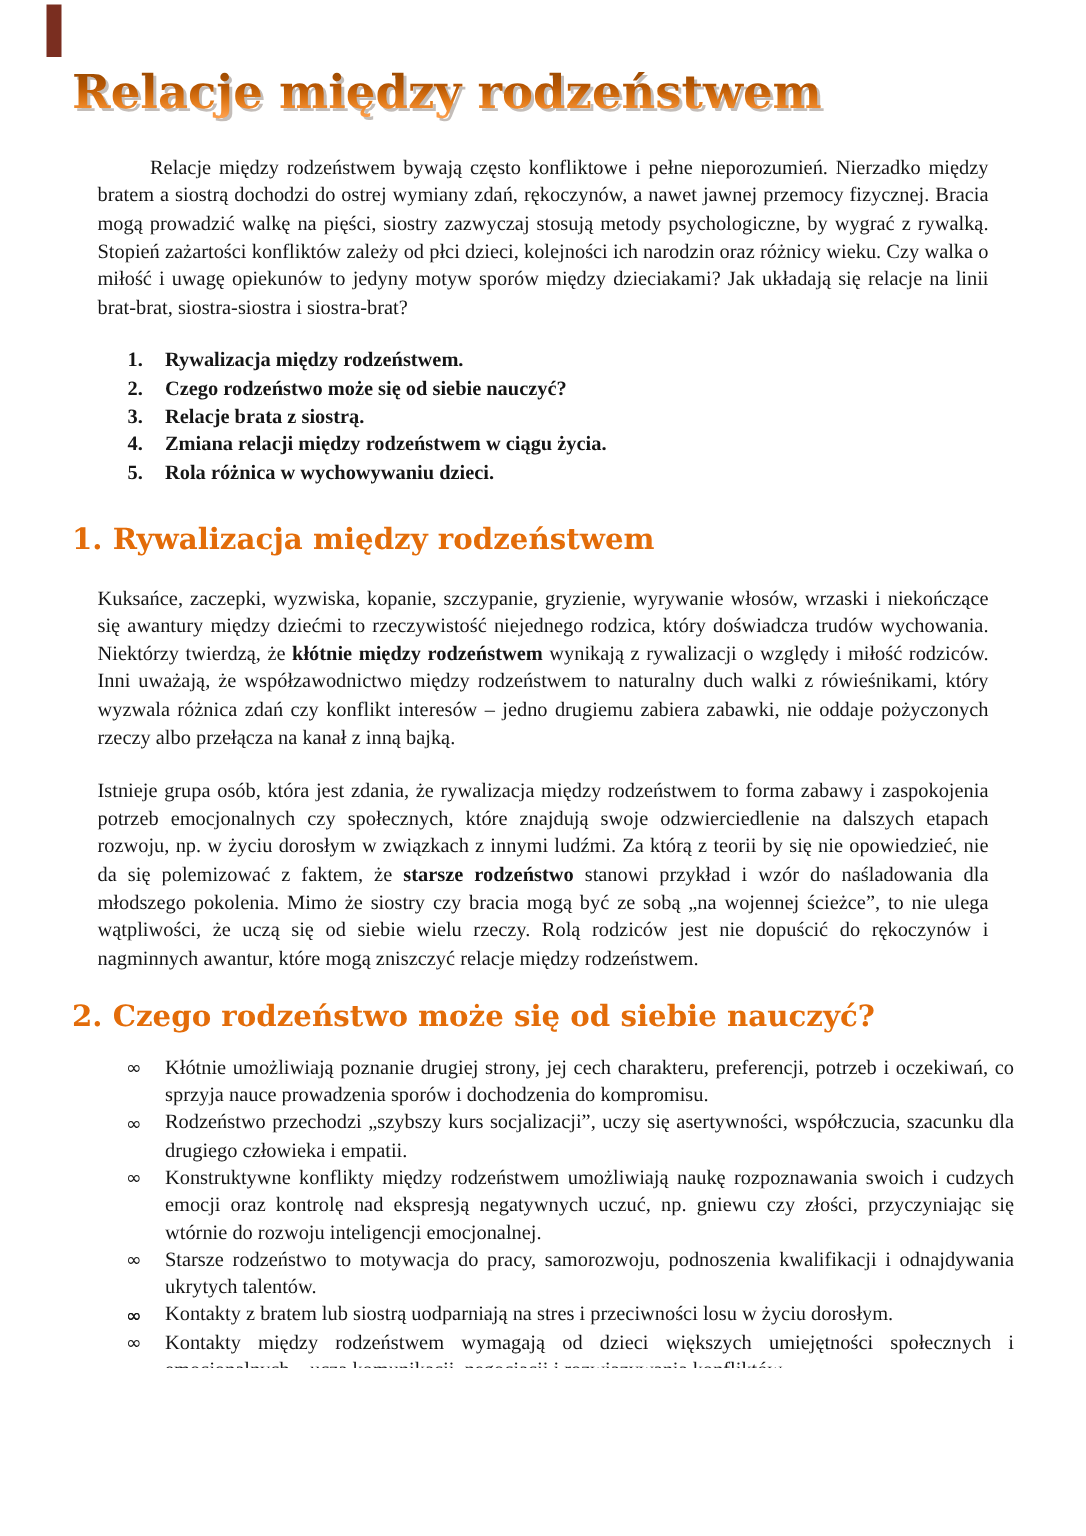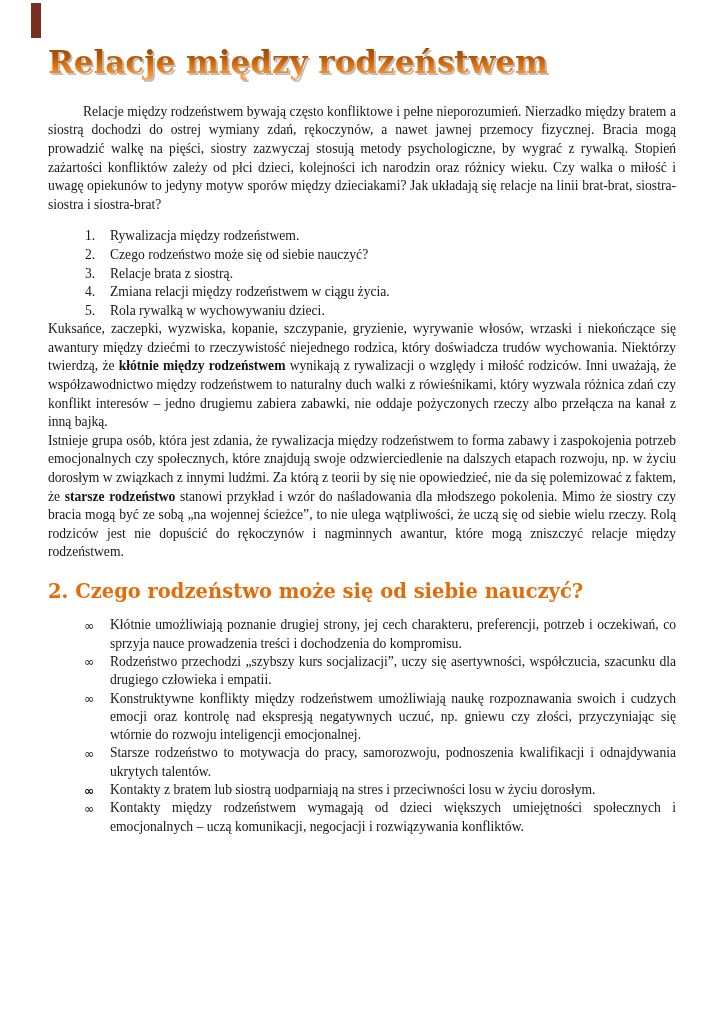--- a/index.html
+++ b/index.html
@@ -26,39 +26,40 @@
     letter-spacing:0px;
     color:#d96c0a;
     background:linear-gradient(180deg,#8f4400 0%,#b85703 38%,#e07817 62%,#f9973f 84%,#ffa75c 100%);
     -webkit-background-clip:text;
     background-clip:text;
     -webkit-text-fill-color:transparent;
     filter:drop-shadow(2px 2.5px 0px rgba(145,135,128,0.55));
     width:fit-content;
   }
   p.body-par{
-    margin:0;
+    margin:17px;
     font-size:13.6px;
     line-height:18.6px;
     text-align:justify;
   }
   p.intro{margin-top:21px;text-indent:35px;}
   .toc-heading{
     margin:24px 0 0 0;
     font-size:14.2px;
     font-weight:bold;
     line-height:18.6px;
   }
   ol.toc-list{
     list-style:none;
     counter-reset:tocnum;
     margin:13px 0 0 0;
     padding:0;
     font-size:13.6px;
     line-height:18.6px;
+    font-weight:bold;
   }
   ol.toc-list li{
     counter-increment:tocnum;
     position:relative;
     padding-left:62px;
   }
   ol.toc-list li::before{
     content:counter(tocnum) ".";
     position:absolute;
     left:37px;
@@ -107,32 +108,33 @@
     <h1 class="doc-title">Relacje między rodzeństwem</h1>
 
     <p class="body-par intro">Relacje między rodzeństwem bywają często konfliktowe i pełne nieporozumień. Nierzadko między bratem a siostrą dochodzi do ostrej wymiany zdań, rękoczynów, a nawet jawnej przemocy fizycznej. Bracia mogą prowadzić walkę na pięści, siostry zazwyczaj stosują metody psychologiczne, by wygrać z rywalką. Stopień zażartości konfliktów zależy od płci dzieci, kolejności ich narodzin oraz różnicy wieku. Czy walka o miłość i uwagę opiekunów to jedyny motyw sporów między dzieciakami? Jak układają się relacje na linii brat-brat, siostra-siostra i siostra-brat?</p>
 
 
     <ol class="toc-list">
       <li>Rywalizacja między rodzeństwem.</li>
       <li>Czego rodzeństwo może się od siebie nauczyć?</li>
       <li>Relacje brata z siostrą.</li>
       <li>Zmiana relacji między rodzeństwem w ciągu życia.</li>
-      <li>Rola rywalką w wychowywaniu dzieci.</li>
+      <li>Rola różnica w wychowywaniu dzieci.</li>
     </ol>
 
+    <h2 class="section-heading first">1. Rywalizacja między rodzeństwem</h2>
 
     <p class="body-par s1p1"><span>Kuksańce, zaczepki, wyzwiska, kopanie, szczypanie, gryzienie, wyrywanie włosów, wrzaski i niekończące się awantury między dziećmi to rzeczywistość niejednego rodzica, który doświadcza trudów wychowania. Niektórzy twierdzą, że </span><b>kłótnie między rodzeństwem</b><span> wynikają z rywalizacji o względy i miłość rodziców. Inni uważają, że współzawodnictwo między rodzeństwem to naturalny duch walki z rówieśnikami, który wyzwala różnica zdań czy konflikt interesów – jedno drugiemu zabiera zabawki, nie oddaje pożyczonych rzeczy albo przełącza na kanał z inną bajką.</span></p>
 
     <p class="body-par s1p2"><span>Istnieje grupa osób, która jest zdania, że rywalizacja między rodzeństwem to forma zabawy i zaspokojenia potrzeb emocjonalnych czy społecznych, które znajdują swoje odzwierciedlenie na dalszych etapach rozwoju, np. w życiu dorosłym w związkach z innymi ludźmi. Za którą z teorii by się nie opowiedzieć, nie da się polemizować z faktem, że </span><b>starsze rodzeństwo</b><span> stanowi przykład i wzór do naśladowania dla młodszego pokolenia. Mimo że siostry czy bracia mogą być ze sobą „na wojennej ścieżce”, to nie ulega wątpliwości, że uczą się od siebie wielu rzeczy. Rolą rodziców jest nie dopuścić do rękoczynów i nagminnych awantur, które mogą zniszczyć relacje między rodzeństwem.</span></p>
 
     <h2 class="section-heading second">2. Czego rodzeństwo może się od siebie nauczyć?</h2>
 
     <ul class="benefit-list">
-      <li><span class="inf-marker">∞</span><span>Kłótnie umożliwiają poznanie drugiej strony, jej cech charakteru, preferencji, potrzeb i oczekiwań, co sprzyja nauce prowadzenia treści i dochodzenia do kompromisu.</span></li>
+      <li><span class="inf-marker">∞</span><span>Kłótnie umożliwiają poznanie drugiej strony, jej cech charakteru, preferencji, potrzeb i oczekiwań, co sprzyja nauce prowadzenia sporów i dochodzenia do kompromisu.</span></li>
       <li><span class="inf-marker">∞</span><span>Rodzeństwo przechodzi „szybszy kurs socjalizacji”, uczy się asertywności, współczucia, szacunku dla drugiego człowieka i empatii.</span></li>
       <li><span class="inf-marker">∞</span><span>Konstruktywne konflikty między rodzeństwem umożliwiają naukę rozpoznawania swoich i cudzych emocji oraz kontrolę nad ekspresją negatywnych uczuć, np. gniewu czy złości, przyczyniając się wtórnie do rozwoju inteligencji emocjonalnej.</span></li>
       <li><span class="inf-marker">∞</span><span>Starsze rodzeństwo to motywacja do pracy, samorozwoju, podnoszenia kwalifikacji i odnajdywania ukrytych talentów.</span></li>
       <li><span class="inf-marker">∞</span></li>
       <li><span class="inf-marker">∞</span><span>Kontakty z bratem lub siostrą uodparniają na stres i przeciwności losu w życiu dorosłym.</span></li>
       <li><span class="inf-marker">∞</span><span>Kontakty między rodzeństwem wymagają od dzieci większych umiejętności społecznych i emocjonalnych – uczą komunikacji, negocjacji i rozwiązywania konfliktów.</span></li>
     </ul>
 
   </div>
 </div>

